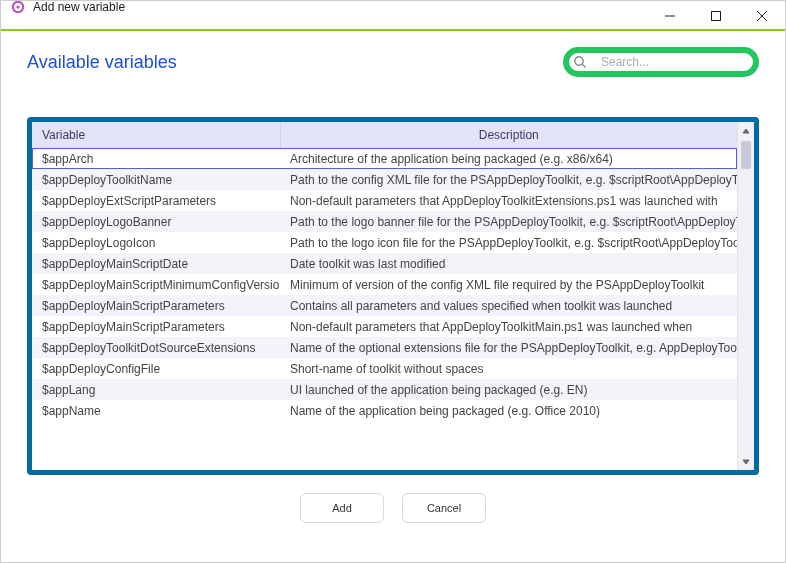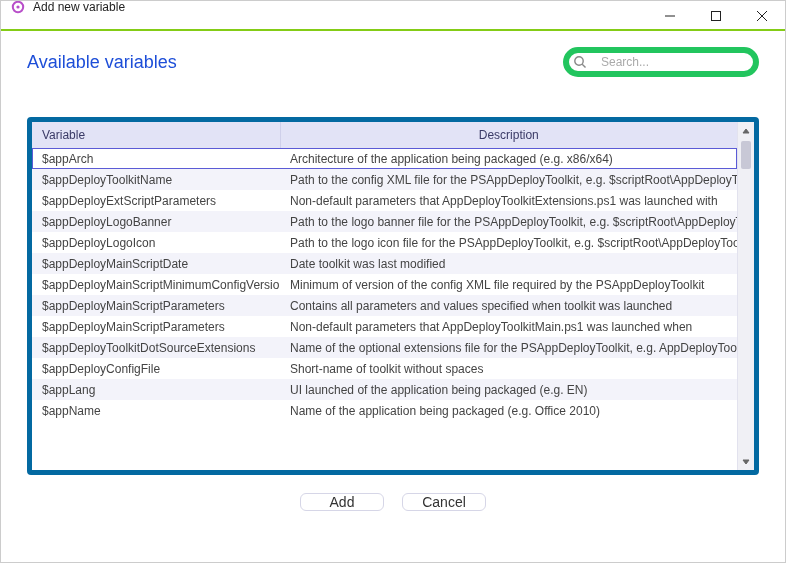--- a/index.html
+++ b/index.html
@@ -162,25 +162,25 @@
   .vscroll svg { stroke: #666; fill: #666; }
   
   .footer {
     display: flex;
     justify-content: center;
     gap: 18px;
     padding: 18px 0 0 0;
   }
   .btn {
     min-width: 84px;
-    height: 18px;
+    height: 30px;
     border: 1px solid #d6d6e7;
     border-radius: 6px;
     background: #fff;
-    font-size: 14px;
+    font-size: 11px;
     color: #333;
     cursor: pointer;
     padding: 0 18px;
   }
 </style>
 </head>
 <body>
 
 <div class="titlebar">
   <span class="app-icon">

